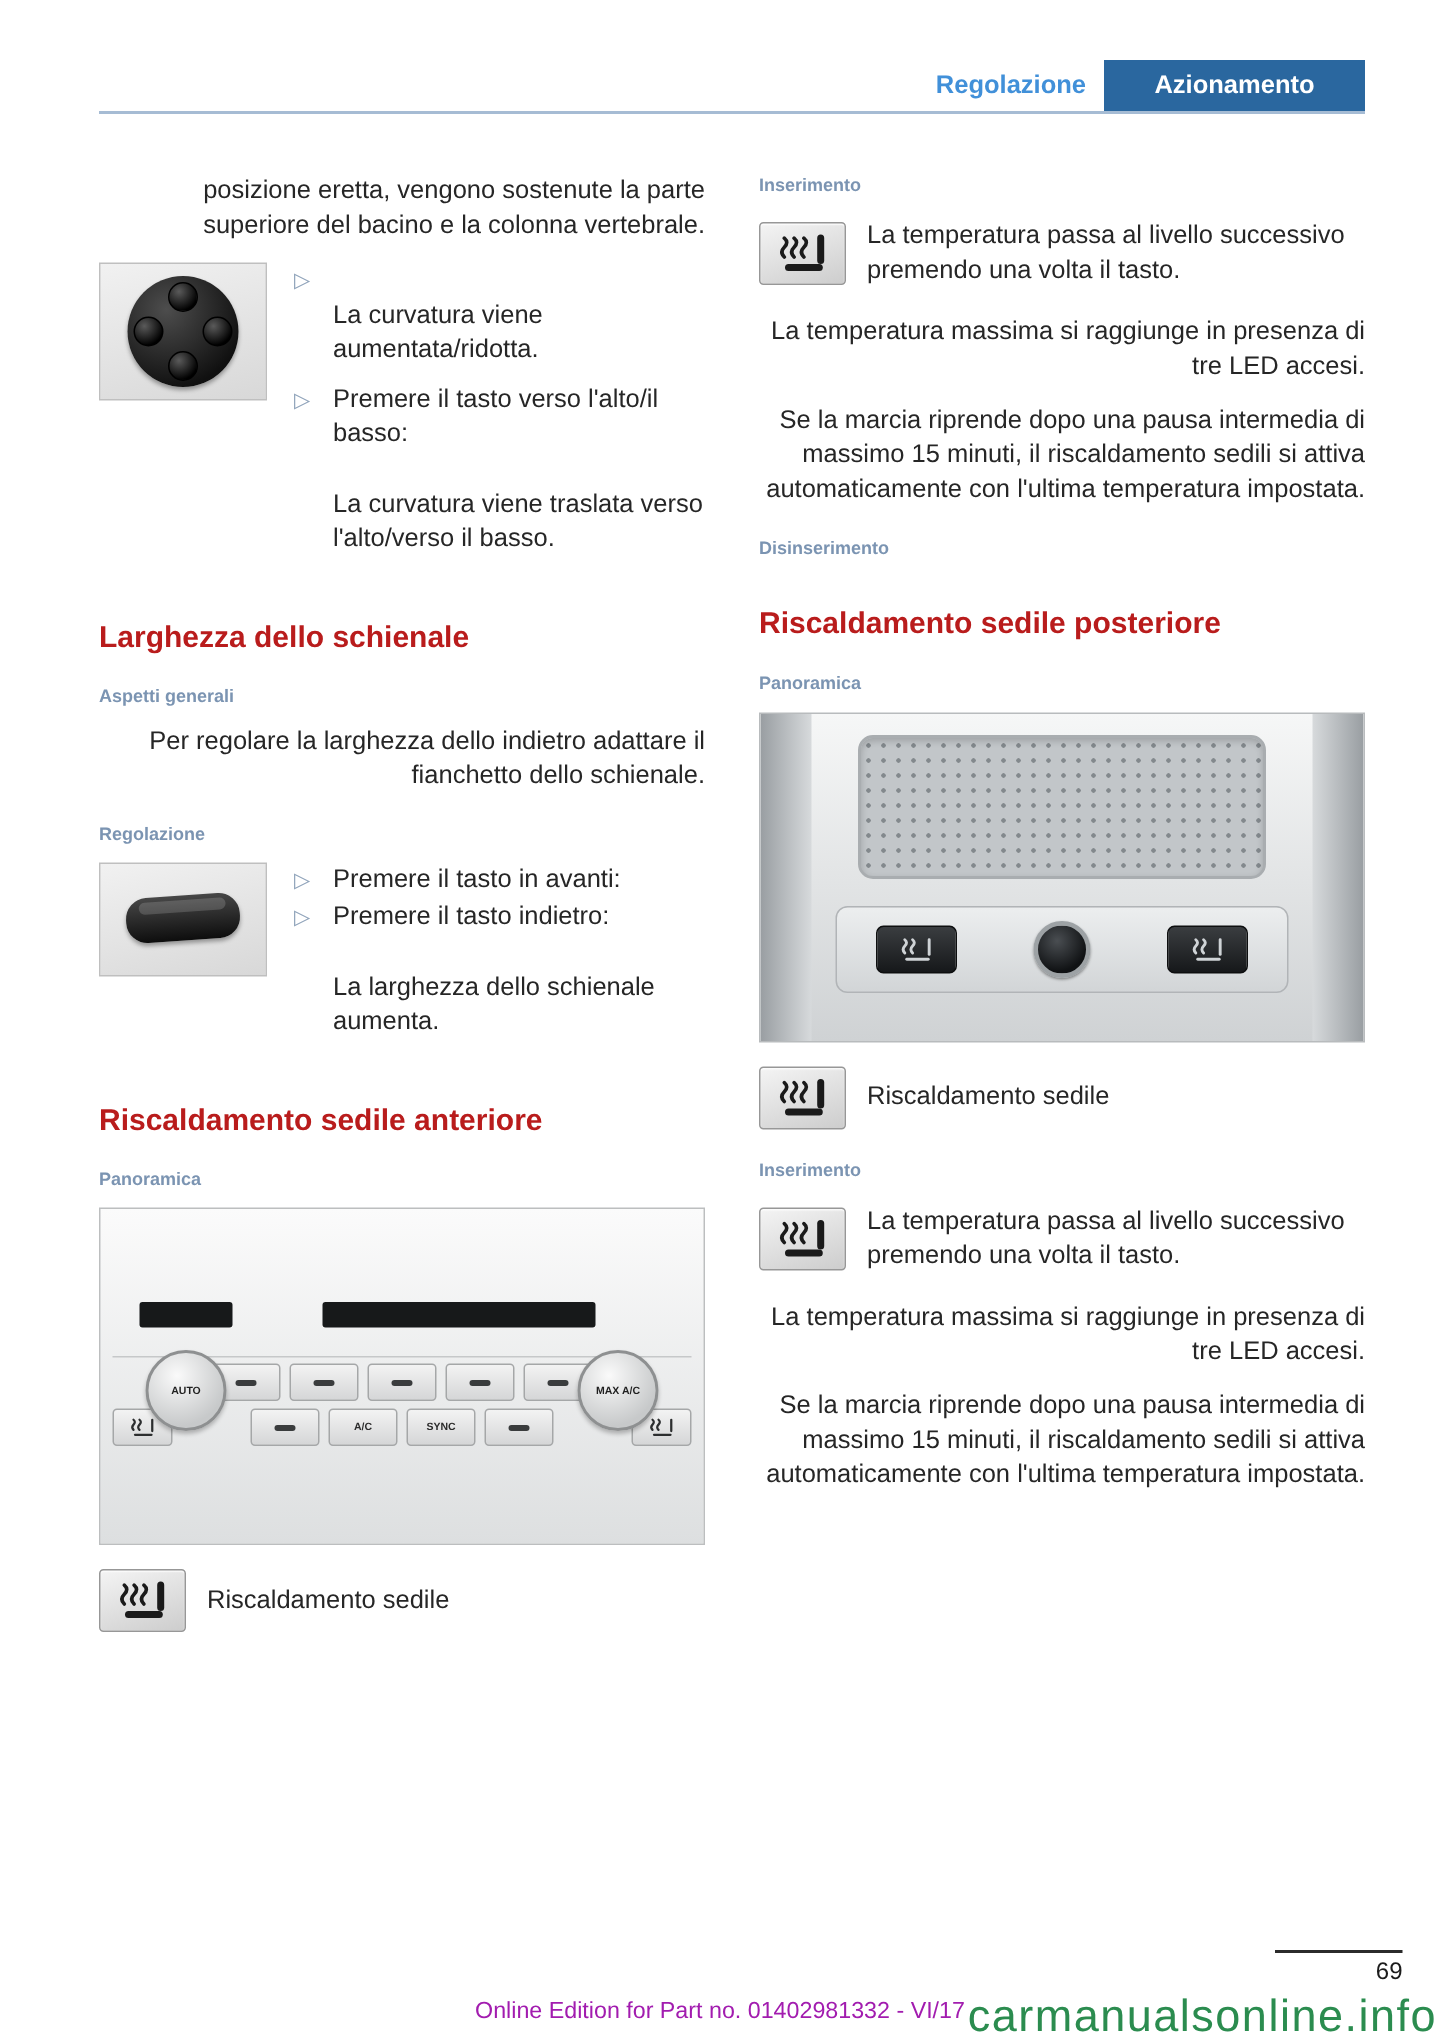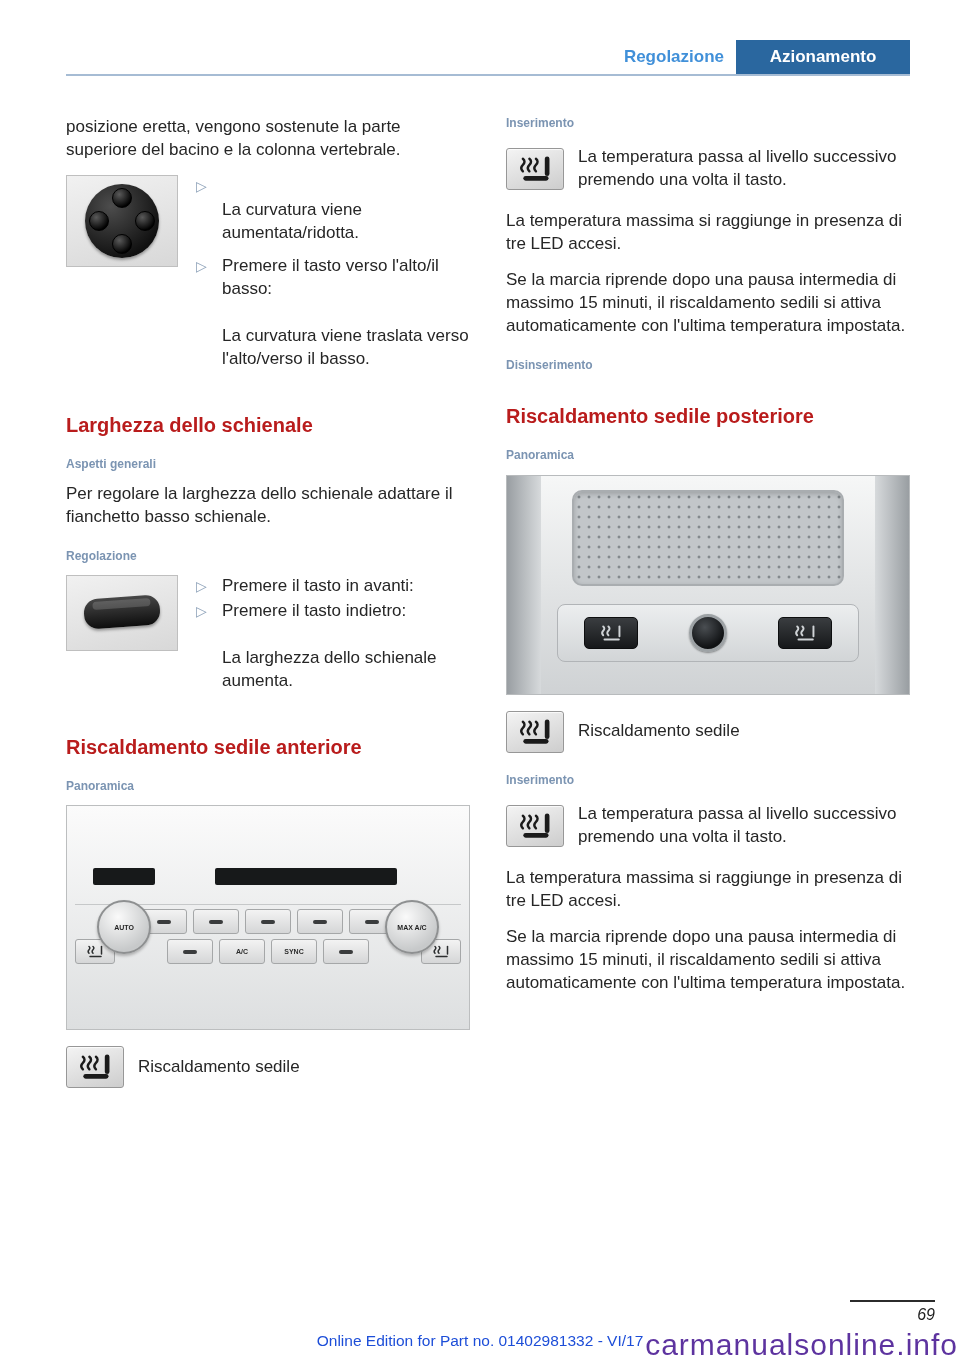--- a/index.html
+++ b/index.html
@@ -44,21 +44,21 @@
     justify-content: center;
   }
 
   
   .columns {
     display: grid;
     grid-template-columns: 1fr 1fr;
     gap: 36px;
     margin-top: 40px;
   }
-  p.body-text { font-size: 17px; line-height: 1.35; margin-bottom: 13px; }
+  p.body-text { font-size: 17px; line-height: 1.35; margin-bottom: 13px; text-align: right; }
   h2 {
     color: #b91c1c;
     font-size: 20px;
     line-height: 1.2;
     margin: 32px 0 14px;
     font-weight: bold;
   }
   h3 {
     color: #7b94b2;
     font-size: 12px;
@@ -197,28 +197,28 @@
   }
   .console-socket {
     width: 38px; height: 38px; border-radius: 50%;
     background: radial-gradient(circle at 40% 32%, #4a4e52, #101214 70%);
     border: 3px solid #9da2a5;
     box-shadow: 0 1px 2px rgba(0,0,0,.4);
   }
 
   
   .pagenum-rule { position: absolute; right: 25px; top: 1300px; width: 85px; border-bottom: 2px solid #2b2b2b; }
-  .pagenum { position: absolute; right: 25px; top: 1306px; font-size: 16px; color: #1c1c1c; font-style: italic; }
+  .pagenum { position: absolute; right: 25px; top: 1306px; font-size: 16px; color: #1c1c1c; }
   .footer-text {
     position: absolute; left: 0; top: 1332px; width: 100%;
-    text-align: center; font-size: 15.5px; color: #1d4ed8;
+    text-align: center; font-size: 15.5px; color: #a21caf;
   }
   .watermark {
     position: absolute; right: 2px; top: 1328px;
-    font-size: 30px; color: #4c1d95; opacity: .9; letter-spacing: 1px;
+    font-size: 30px; color: #15803d; opacity: .9; letter-spacing: 1px;
   }
 </style>
 </head>
 <body>
 
 <div class="page">
 
   <header class="header">
     <span class="section-label">Regolazione</span>
     <span class="chapter-tab">Azionamento</span>
@@ -251,21 +251,21 @@
             <div class="step-body">
               <p class="action">Premere il tasto verso l'alto/il basso:</p>
               <p class="result">La curvatura viene traslata verso l'alto/verso il basso.</p>
             </div>
           </div>
         </div>
       </div>
 
       <h2>Larghezza dello schienale</h2>
       <h3>Aspetti generali</h3>
-      <p class="body-text">Per regolare la larghezza dello schienale adattare il fianchetto basso schienale.</p>
+      <p class="body-text">Per regolare la larghezza dello indietro adattare il fianchetto dello schienale.</p>
       <h3>Regolazione</h3>
 
       <div class="figure-row">
         <div class="tile tile-backrest">
           <div class="backrest-btn"></div>
         </div>
         <div class="steps">
           <div class="step">
             <span class="marker">▷</span>
             <div class="step-body">

